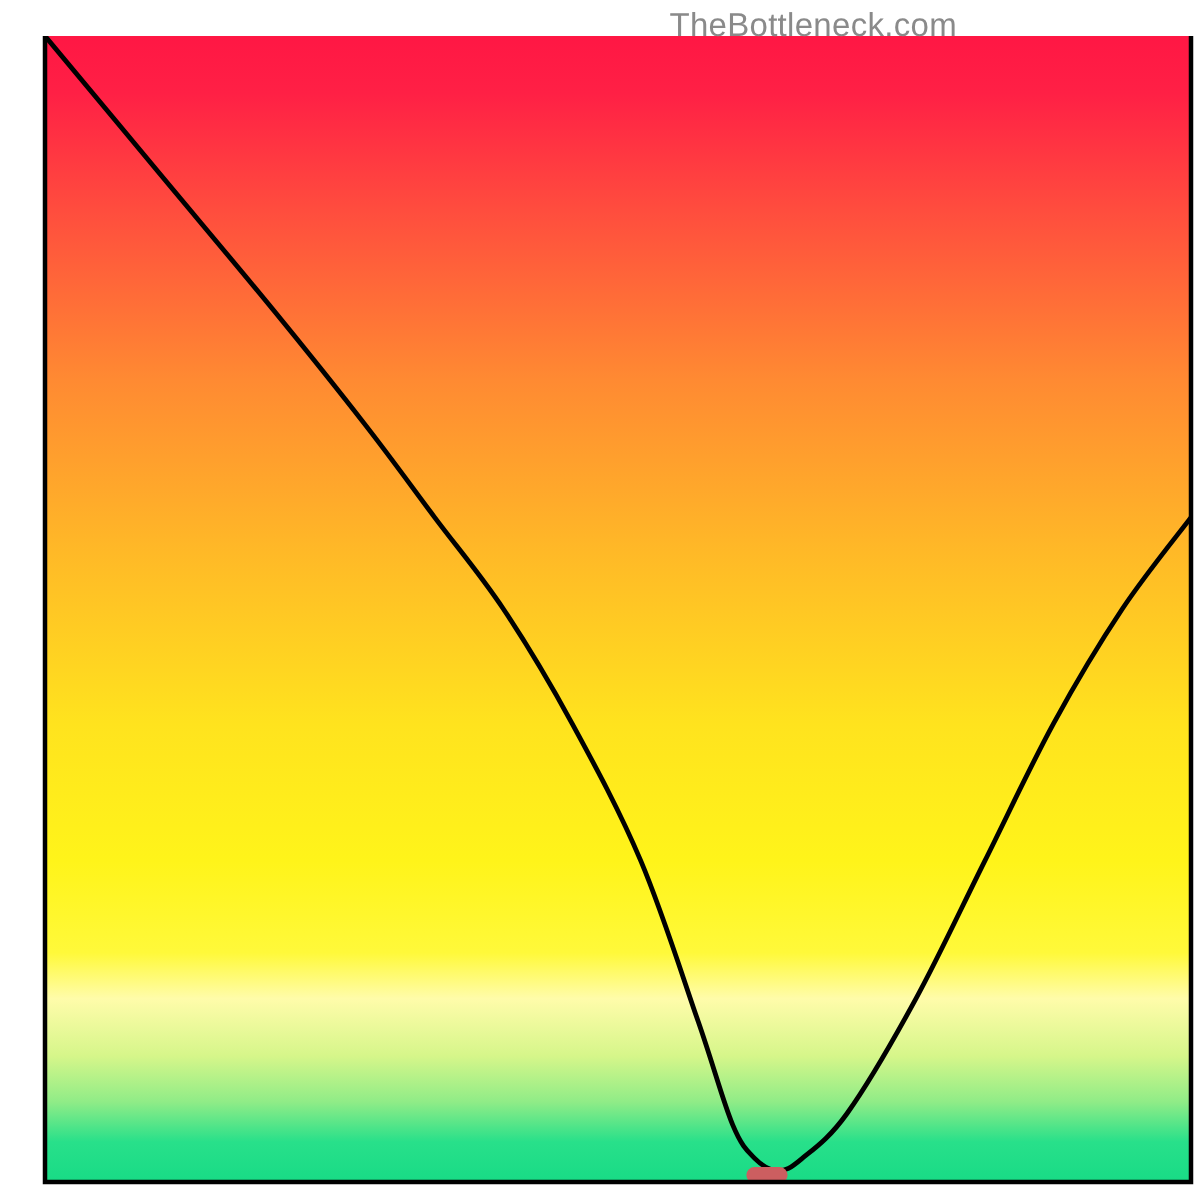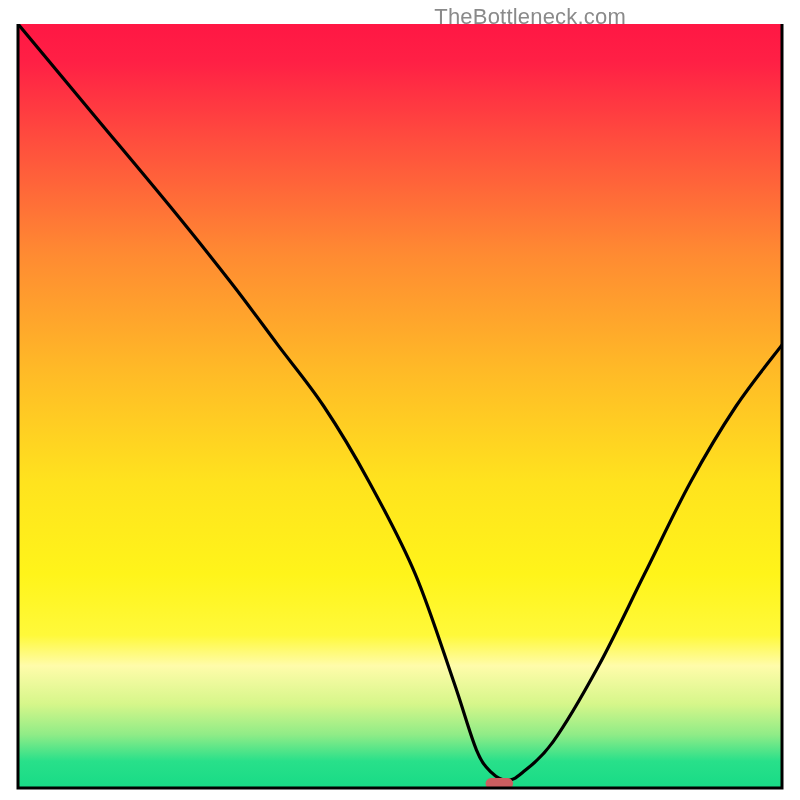--- a/index.html
+++ b/index.html
@@ -6,20 +6,21 @@
     margin: 0;
     padding: 0;
     width: 800px;
     height: 800px;
     background: #ffffff;
   }
   .stage {
     position: relative;
     width: 636px;
     height: 800px;
+    padding-left: 12px;
   }
   .attribution {
     position: absolute;
     top: 4px;
     right: 10px;
     font-family: Arial, Helvetica, sans-serif;
     font-size: 22px;
     color: #8a8a8a;
     letter-spacing: 0.2px;
   }

